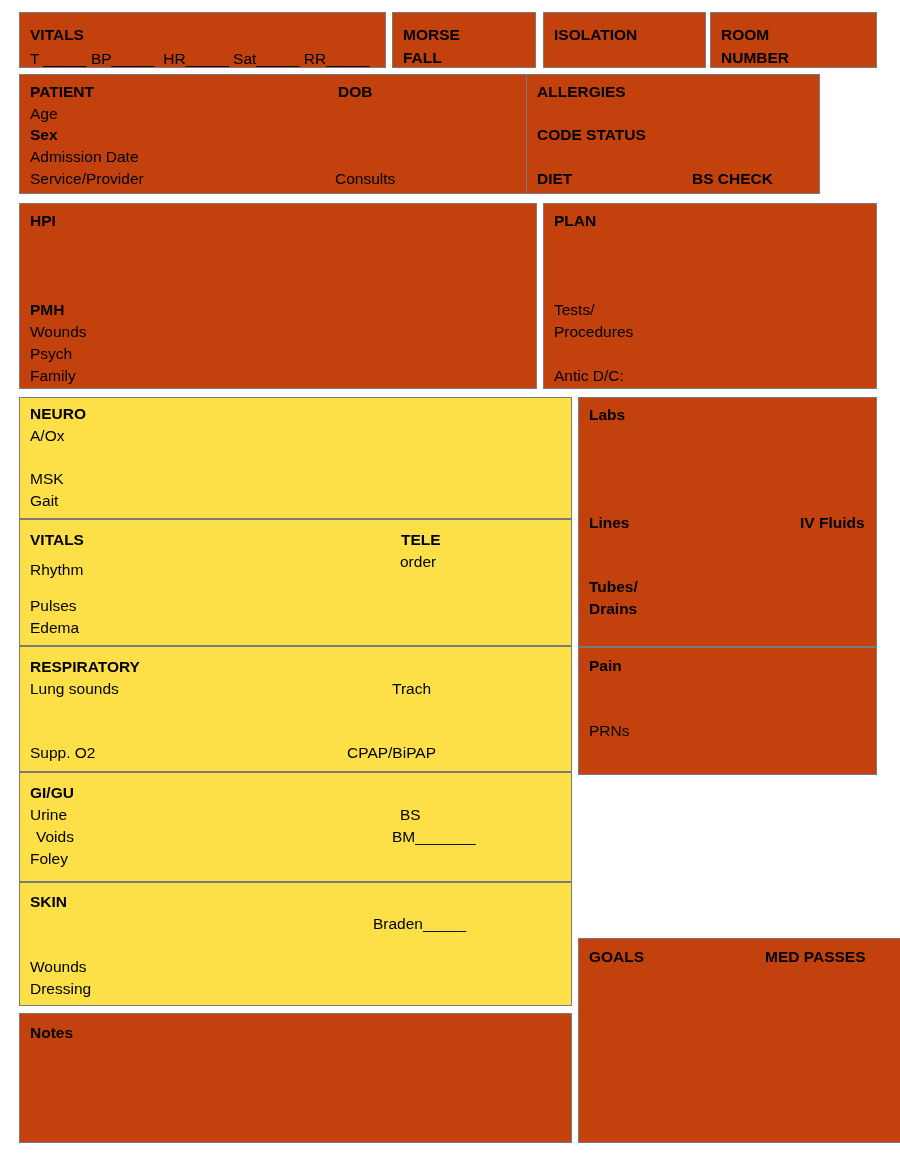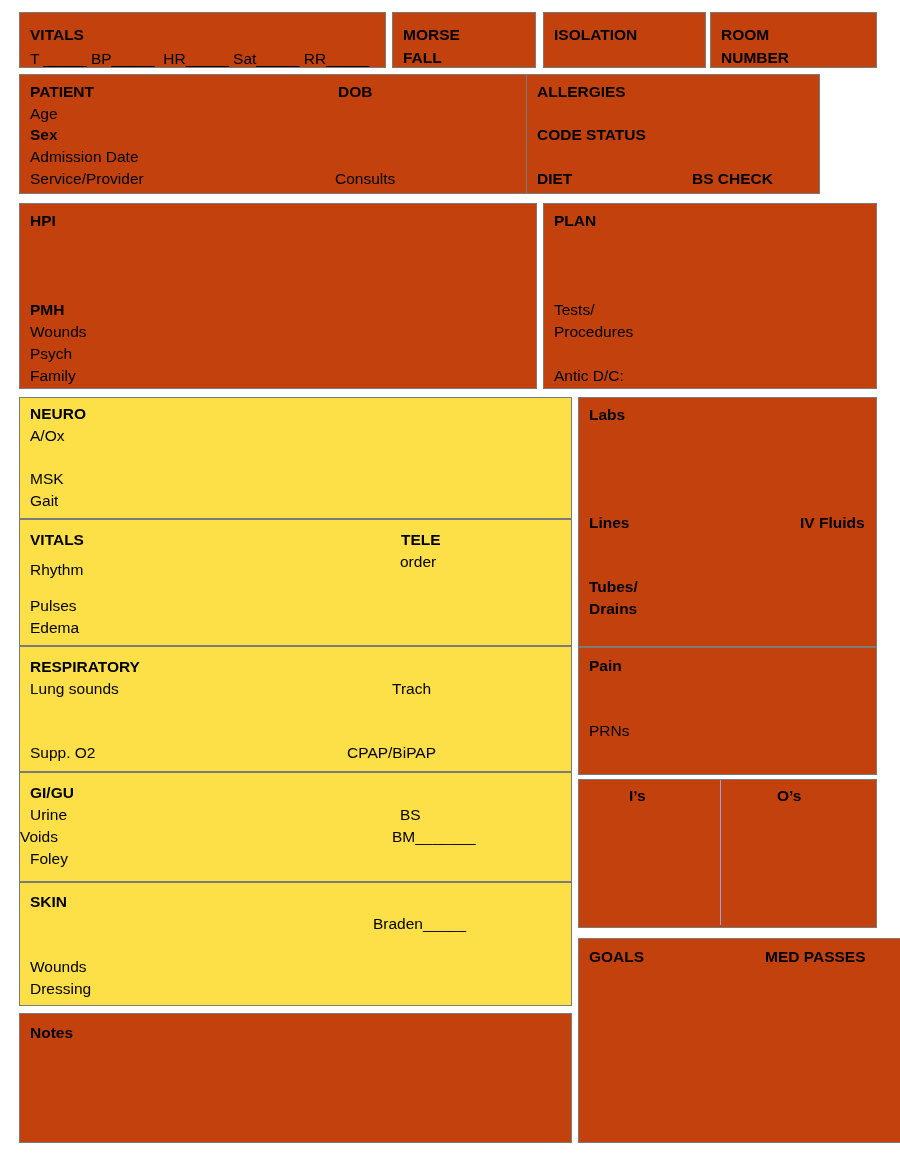--- a/index.html
+++ b/index.html
@@ -130,21 +130,21 @@
     <span class="lbl r" style="left:10px; top:34px;">Lung sounds</span>
     <span class="lbl r" style="left:372px; top:34px;">Trach</span>
     <span class="lbl r" style="left:10px; top:98px;">Supp. O2</span>
     <span class="lbl r" style="left:327px; top:98px;">CPAP/BiPAP</span>
   </div>
 
   <div class="stack-box" style="left:19px; top:772px; width:553px; height:110px;">
     <span class="lbl b" style="left:10px; top:12px;">GI/GU</span>
     <span class="lbl r" style="left:10px; top:34px;">Urine</span>
     <span class="lbl r" style="left:380px; top:34px;">BS</span>
-    <span class="lbl r" style="left:0; top:56px;">Voids</span>
+    <span class="lbl r" style="left:16px; top:56px;">Voids</span>
     <span class="lbl r" style="left:372px; top:56px;">BM_______</span>
     <span class="lbl r" style="left:10px; top:78px;">Foley</span>
   </div>
 
   <div class="stack-box" style="left:19px; top:882px; width:553px; height:124px;">
     <span class="lbl b" style="left:10px; top:11px;">SKIN</span>
     <span class="lbl r" style="left:353px; top:33px;">Braden_____</span>
     <span class="lbl r" style="left:10px; top:76px;">Wounds</span>
     <span class="lbl r" style="left:10px; top:98px;">Dressing</span>
   </div>
@@ -159,24 +159,19 @@
     <span class="lbl b" style="left:221px; top:117px;">IV Fluids</span>
     <span class="lbl b" style="left:10px; top:181px;">Tubes/</span>
     <span class="lbl b" style="left:10px; top:203px;">Drains</span>
   </div>
 
   <div class="box" style="left:578px; top:647px; width:299px; height:128px;">
     <span class="lbl b" style="left:10px; top:10px;">Pain</span>
     <span class="lbl r" style="left:10px; top:75px;">PRNs</span>
   </div>
 
-  <div class="box" style="left:578px; top:779px; width:299px; height:149px;">
-    <div class="io-divider" style="left:141px; top:0px; height:145px;"></div>
-    <span class="lbl b" style="left:50px; top:8px;">I’s</span>
-    <span class="lbl b" style="left:198px; top:8px;">O’s</span>
-  </div>
 
   <div class="box" style="left:578px; top:938px; width:331px; height:205px;">
     <span class="lbl b" style="left:10px; top:10px;">GOALS</span>
     <span class="lbl b" style="left:186px; top:10px;">MED PASSES</span>
   </div>
 
 </div>
 
 </body></html>

